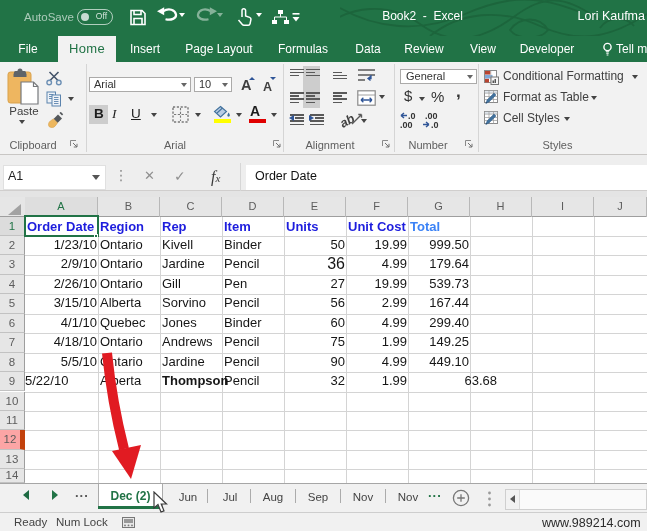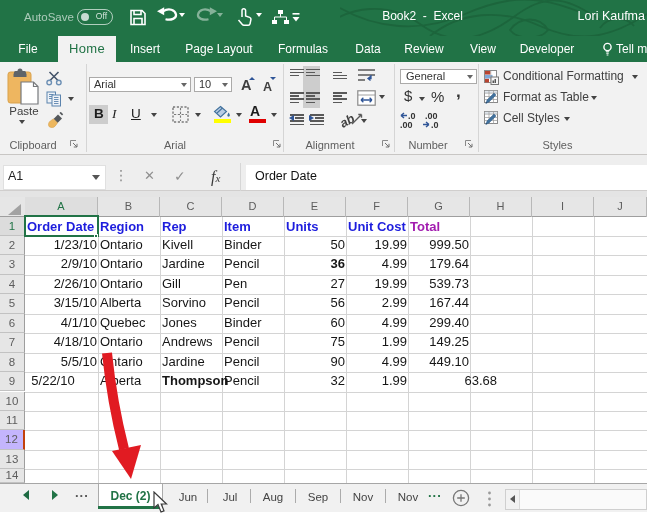--- a/index.html
+++ b/index.html
@@ -326,21 +326,21 @@
 <div style="position:absolute;left:0;top:45.0px;width:25px;height:19.4px;background:#e6e6e6;color:#5c5c5c;font-size:11.5px;text-align:center;line-height:19.4px;border-bottom:1px solid #c2c2c2;border-right:1px solid #9e9e9e">2</div>
 <div style="position:absolute;left:0;top:64.4px;width:25px;height:19.4px;background:#e6e6e6;color:#5c5c5c;font-size:11.5px;text-align:center;line-height:19.4px;border-bottom:1px solid #c2c2c2;border-right:1px solid #9e9e9e">3</div>
 <div style="position:absolute;left:0;top:83.8px;width:25px;height:19.4px;background:#e6e6e6;color:#5c5c5c;font-size:11.5px;text-align:center;line-height:19.4px;border-bottom:1px solid #c2c2c2;border-right:1px solid #9e9e9e">4</div>
 <div style="position:absolute;left:0;top:103.3px;width:25px;height:19.4px;background:#e6e6e6;color:#5c5c5c;font-size:11.5px;text-align:center;line-height:19.4px;border-bottom:1px solid #c2c2c2;border-right:1px solid #9e9e9e">5</div>
 <div style="position:absolute;left:0;top:122.8px;width:25px;height:19.4px;background:#e6e6e6;color:#5c5c5c;font-size:11.5px;text-align:center;line-height:19.4px;border-bottom:1px solid #c2c2c2;border-right:1px solid #9e9e9e">6</div>
 <div style="position:absolute;left:0;top:142.2px;width:25px;height:19.4px;background:#e6e6e6;color:#5c5c5c;font-size:11.5px;text-align:center;line-height:19.4px;border-bottom:1px solid #c2c2c2;border-right:1px solid #9e9e9e">7</div>
 <div style="position:absolute;left:0;top:161.7px;width:25px;height:19.4px;background:#e6e6e6;color:#5c5c5c;font-size:11.5px;text-align:center;line-height:19.4px;border-bottom:1px solid #c2c2c2;border-right:1px solid #9e9e9e">8</div>
 <div style="position:absolute;left:0;top:181.1px;width:25px;height:19.4px;background:#e6e6e6;color:#5c5c5c;font-size:11.5px;text-align:center;line-height:19.4px;border-bottom:1px solid #c2c2c2;border-right:1px solid #9e9e9e">9</div>
 <div style="position:absolute;left:0;top:200.5px;width:25px;height:19.4px;background:#e6e6e6;color:#5c5c5c;font-size:11.5px;text-align:center;line-height:19.4px;border-bottom:1px solid #c2c2c2;border-right:1px solid #9e9e9e">10</div>
 <div style="position:absolute;left:0;top:220.0px;width:25px;height:19.4px;background:#e6e6e6;color:#5c5c5c;font-size:11.5px;text-align:center;line-height:19.4px;border-bottom:1px solid #c2c2c2;border-right:1px solid #9e9e9e">11</div>
-<div style="position:absolute;left:0;top:239.4px;width:25px;height:19.4px;background:#c4b5fd;color:#5c5c5c;font-size:11.5px;text-align:center;line-height:19.4px;border-bottom:1px solid #c2c2c2;border-right:2px solid #c2410c">12</div>
+<div style="position:absolute;left:0;top:239.4px;width:25px;height:19.4px;background:#fca5a5;color:#5c5c5c;font-size:11.5px;text-align:center;line-height:19.4px;border-bottom:1px solid #c2c2c2;border-right:5px solid #c2410c">12</div>
 <div style="position:absolute;left:0;top:258.9px;width:25px;height:19.4px;background:#e6e6e6;color:#5c5c5c;font-size:11.5px;text-align:center;line-height:19.4px;border-bottom:1px solid #c2c2c2;border-right:1px solid #9e9e9e">13</div>
 <div style="position:absolute;left:0;top:278.4px;width:25px;height:13.6px;background:#e6e6e6;color:#5c5c5c;font-size:11.5px;text-align:center;line-height:13.6px;border-bottom:1px solid #c2c2c2;border-right:1px solid #9e9e9e">14</div>
 <div style="position:absolute;left:24px;top:25.5px;width:2px;height:19.4px;background:#217346"></div>
 <div style="position:absolute;left:98px;top:25.5px;width:1px;height:266.5px;background:#d4d4d4"></div>
 <div style="position:absolute;left:160px;top:25.5px;width:1px;height:266.5px;background:#d4d4d4"></div>
 <div style="position:absolute;left:222px;top:25.5px;width:1px;height:266.5px;background:#d4d4d4"></div>
 <div style="position:absolute;left:284px;top:25.5px;width:1px;height:266.5px;background:#d4d4d4"></div>
 <div style="position:absolute;left:346px;top:25.5px;width:1px;height:266.5px;background:#d4d4d4"></div>
 <div style="position:absolute;left:408px;top:25.5px;width:1px;height:266.5px;background:#d4d4d4"></div>
 <div style="position:absolute;left:470px;top:25.5px;width:1px;height:266.5px;background:#d4d4d4"></div>
@@ -358,33 +358,33 @@
 <div style="position:absolute;left:25px;top:220.0px;width:622px;height:1px;background:#d4d4d4"></div>
 <div style="position:absolute;left:25px;top:239.4px;width:622px;height:1px;background:#d4d4d4"></div>
 <div style="position:absolute;left:25px;top:258.9px;width:622px;height:1px;background:#d4d4d4"></div>
 <div style="position:absolute;left:25px;top:278.4px;width:622px;height:1px;background:#d4d4d4"></div>
 <div style="position:absolute;top:25.5px;height:19.4px;line-height:17.8px;font-size:13px;font-weight:bold;color:#1d1ddd;line-height:20.2px;left:27px;width:71px;text-align:left;">Order Date</div>
 <div style="position:absolute;top:25.5px;height:19.4px;line-height:17.8px;font-size:13px;font-weight:bold;color:#1d1ddd;line-height:20.2px;left:100px;width:60px;text-align:left;">Region</div>
 <div style="position:absolute;top:25.5px;height:19.4px;line-height:17.8px;font-size:13px;font-weight:bold;color:#1d1ddd;line-height:20.2px;left:162px;width:60px;text-align:left;">Rep</div>
 <div style="position:absolute;top:25.5px;height:19.4px;line-height:17.8px;font-size:13px;font-weight:bold;color:#1d1ddd;line-height:20.2px;left:224px;width:60px;text-align:left;">Item</div>
 <div style="position:absolute;top:25.5px;height:19.4px;line-height:17.8px;font-size:13px;font-weight:bold;color:#1d1ddd;line-height:20.2px;left:286px;width:60px;text-align:left;">Units</div>
 <div style="position:absolute;top:25.5px;height:19.4px;line-height:17.8px;font-size:13px;font-weight:bold;color:#1d1ddd;line-height:20.2px;left:348px;width:60px;text-align:left;">Unit Cost</div>
-<div style="position:absolute;top:25.5px;height:19.4px;line-height:17.8px;font-size:13px;font-weight:bold;color:#a21caf;line-height:20.2px;left:410px;width:60px;text-align:left;">Total</div>
+<div style="position:absolute;top:25.5px;height:19.4px;line-height:17.8px;font-size:13px;font-weight:bold;color:#3b82f6;line-height:20.2px;left:410px;width:60px;text-align:left;">Total</div>
 <div style="position:absolute;top:45.0px;height:19.4px;line-height:17.8px;font-size:13px;color:#161616;left:25px;width:72px;text-align:right;">1/23/10</div>
 <div style="position:absolute;top:45.0px;height:19.4px;line-height:17.8px;font-size:13px;color:#161616;left:100px;width:60px;text-align:left;">Ontario</div>
 <div style="position:absolute;top:45.0px;height:19.4px;line-height:17.8px;font-size:13px;color:#161616;left:162px;width:60px;text-align:left;">Kivell</div>
 <div style="position:absolute;top:45.0px;height:19.4px;line-height:17.8px;font-size:13px;color:#161616;left:224px;width:60px;text-align:left;">Binder</div>
 <div style="position:absolute;top:45.0px;height:19.4px;line-height:17.8px;font-size:13px;color:#161616;left:284px;width:61px;text-align:right;">50</div>
 <div style="position:absolute;top:45.0px;height:19.4px;line-height:17.8px;font-size:13px;color:#161616;left:346px;width:61px;text-align:right;">19.99</div>
 <div style="position:absolute;top:45.0px;height:19.4px;line-height:17.8px;font-size:13px;color:#161616;left:408px;width:61px;text-align:right;">999.50</div>
 <div style="position:absolute;top:64.4px;height:19.4px;line-height:17.8px;font-size:13px;color:#161616;left:25px;width:72px;text-align:right;">2/9/10</div>
 <div style="position:absolute;top:64.4px;height:19.4px;line-height:17.8px;font-size:13px;color:#161616;left:100px;width:60px;text-align:left;">Ontario</div>
 <div style="position:absolute;top:64.4px;height:19.4px;line-height:17.8px;font-size:13px;color:#161616;left:162px;width:60px;text-align:left;">Jardine</div>
 <div style="position:absolute;top:64.4px;height:19.4px;line-height:17.8px;font-size:13px;color:#161616;left:224px;width:60px;text-align:left;">Pencil</div>
-<div style="position:absolute;top:64.4px;height:19.4px;line-height:17.8px;font-size:13px;color:#161616;left:284px;width:61px;text-align:right;font-weight:bold;">36</div>
+<div style="position:absolute;top:64.4px;height:19.4px;line-height:17.8px;font-size:16px;color:#161616;left:284px;width:61px;text-align:right;">36</div>
 <div style="position:absolute;top:64.4px;height:19.4px;line-height:17.8px;font-size:13px;color:#161616;left:346px;width:61px;text-align:right;">4.99</div>
 <div style="position:absolute;top:64.4px;height:19.4px;line-height:17.8px;font-size:13px;color:#161616;left:408px;width:61px;text-align:right;">179.64</div>
 <div style="position:absolute;top:83.8px;height:19.4px;line-height:17.8px;font-size:13px;color:#161616;left:25px;width:72px;text-align:right;">2/26/10</div>
 <div style="position:absolute;top:83.8px;height:19.4px;line-height:17.8px;font-size:13px;color:#161616;left:100px;width:60px;text-align:left;">Ontario</div>
 <div style="position:absolute;top:83.8px;height:19.4px;line-height:17.8px;font-size:13px;color:#161616;left:162px;width:60px;text-align:left;">Gill</div>
 <div style="position:absolute;top:83.8px;height:19.4px;line-height:17.8px;font-size:13px;color:#161616;left:224px;width:60px;text-align:left;">Pen</div>
 <div style="position:absolute;top:83.8px;height:19.4px;line-height:17.8px;font-size:13px;color:#161616;left:284px;width:61px;text-align:right;">27</div>
 <div style="position:absolute;top:83.8px;height:19.4px;line-height:17.8px;font-size:13px;color:#161616;left:346px;width:61px;text-align:right;">19.99</div>
 <div style="position:absolute;top:83.8px;height:19.4px;line-height:17.8px;font-size:13px;color:#161616;left:408px;width:61px;text-align:right;">539.73</div>
 <div style="position:absolute;top:103.3px;height:19.4px;line-height:17.8px;font-size:13px;color:#161616;left:25px;width:72px;text-align:right;">3/15/10</div>
@@ -408,21 +408,21 @@
 <div style="position:absolute;top:142.2px;height:19.4px;line-height:17.8px;font-size:13px;color:#161616;left:284px;width:61px;text-align:right;">75</div>
 <div style="position:absolute;top:142.2px;height:19.4px;line-height:17.8px;font-size:13px;color:#161616;left:346px;width:61px;text-align:right;">1.99</div>
 <div style="position:absolute;top:142.2px;height:19.4px;line-height:17.8px;font-size:13px;color:#161616;left:408px;width:61px;text-align:right;">149.25</div>
 <div style="position:absolute;top:161.7px;height:19.4px;line-height:17.8px;font-size:13px;color:#161616;left:25px;width:72px;text-align:right;">5/5/10</div>
 <div style="position:absolute;top:161.7px;height:19.4px;line-height:17.8px;font-size:13px;color:#161616;left:100px;width:60px;text-align:left;">Ontario</div>
 <div style="position:absolute;top:161.7px;height:19.4px;line-height:17.8px;font-size:13px;color:#161616;left:162px;width:60px;text-align:left;">Jardine</div>
 <div style="position:absolute;top:161.7px;height:19.4px;line-height:17.8px;font-size:13px;color:#161616;left:224px;width:60px;text-align:left;">Pencil</div>
 <div style="position:absolute;top:161.7px;height:19.4px;line-height:17.8px;font-size:13px;color:#161616;left:284px;width:61px;text-align:right;">90</div>
 <div style="position:absolute;top:161.7px;height:19.4px;line-height:17.8px;font-size:13px;color:#161616;left:346px;width:61px;text-align:right;">4.99</div>
 <div style="position:absolute;top:161.7px;height:19.4px;line-height:17.8px;font-size:13px;color:#161616;left:408px;width:61px;text-align:right;">449.10</div>
-<div style="position:absolute;top:181.1px;height:19.4px;line-height:17.8px;font-size:13px;color:#161616;left:25px;width:56px;text-align:center;">5/22/10</div>
+<div style="position:absolute;top:181.1px;height:19.4px;line-height:17.8px;font-size:13px;color:#161616;left:25px;width:56px;text-align:left;">5/22/10</div>
 <div style="position:absolute;top:181.1px;height:19.4px;line-height:17.8px;font-size:13px;color:#161616;left:100px;width:60px;text-align:left;">Alberta</div>
 <div style="position:absolute;top:181.1px;height:19.4px;line-height:17.8px;font-size:13px;color:#161616;left:162px;width:60px;text-align:left;font-weight:bold;">Thompson</div>
 <div style="position:absolute;top:181.1px;height:19.4px;line-height:17.8px;font-size:13px;color:#161616;left:224px;width:60px;text-align:left;">Pencil</div>
 <div style="position:absolute;top:181.1px;height:19.4px;line-height:17.8px;font-size:13px;color:#161616;left:284px;width:61px;text-align:right;">32</div>
 <div style="position:absolute;top:181.1px;height:19.4px;line-height:17.8px;font-size:13px;color:#161616;left:346px;width:61px;text-align:right;">1.99</div>
 <div style="position:absolute;top:181.1px;height:19.4px;line-height:17.8px;font-size:13px;color:#161616;left:408px;width:61px;text-align:right;margin-left:28px;">63.68</div>
 <div style="position:absolute;left:24px;top:23.5px;width:75px;height:22.4px;border:2px solid #217346"></div>
 <div style="position:absolute;left:93.5px;top:42.5px;width:4px;height:4px;background:#217346;border:1px solid #fff"></div>
     </div>
 
@@ -451,20 +451,32 @@
     <svg style="position:absolute;left:487px;top:7px" width="5" height="17" viewBox="0 0 5 17">
       <circle cx="2.5" cy="2" r="1.4" fill="#9a9a9a"></circle>
         <circle cx="2.5" cy="8" r="1.4" fill="#9a9a9a"></circle>
         <circle cx="2.5" cy="14" r="1.4" fill="#9a9a9a"></circle>
     </svg>
     <div style="position:absolute;left:505px;top:5px;width:142px;height:21px;background:#fafafa;border:1px solid #cfcfcf"></div>
     <div style="position:absolute;left:506px;top:6px;width:14px;height:19px;background:#f2f2f2;border-right:1px solid #dadada"></div>
     <div style="position:absolute;left:510px;top:11px;width:0;height:0;border-top:4px solid transparent;border-bottom:4px solid transparent;border-right:5px solid #555"></div>
   </div>
 
+  <div id="statusbar">
+    <div style="position:absolute;left:14px;top:3px">Ready</div>
+    <div style="position:absolute;left:56px;top:3px">Num Lock</div>
+    <svg class="abs" style="left:122px;top:4px" width="13" height="11" viewBox="0 0 13 11">
+      <rect x="0.5" y="0.5" width="12" height="10" fill="#e8e8e8" stroke="#777"></rect>
+      <rect x="2" y="2" width="9" height="4" fill="#999"></rect>
+      <circle cx="3" cy="8.4" r="0.9" fill="#777"></circle>
+        <circle cx="6.5" cy="8.4" r="0.9" fill="#777"></circle>
+        <circle cx="10" cy="8.4" r="0.9" fill="#777"></circle>
+    </svg>
+    <div style="position:absolute;left:542px;top:2.5px;font-size:12.5px;color:#2b2b2b">www.989214.com</div>
+  </div>
 
   <svg class="abs" style="left:0;top:0;pointer-events:none" width="647" height="531" viewBox="0 0 647 531">
     <path d="M107 353 Q 112 402 124 449" fill="none" stroke="#e11b22" stroke-width="10"></path>
     <polygon points="112,451 141,445 131,479" fill="#e11b22"></polygon>
   </svg>
 
   <svg class="abs" style="left:153px;top:491px" width="18" height="24" viewBox="0 0 18 24">
     <path d="M1 1 L1 17 L5 13.5 L8 21 L11 19.8 L8.2 13 L13.5 13 Z" fill="#fff" stroke="#3b3b3b" stroke-width="1.2"></path>
   </svg>
 

